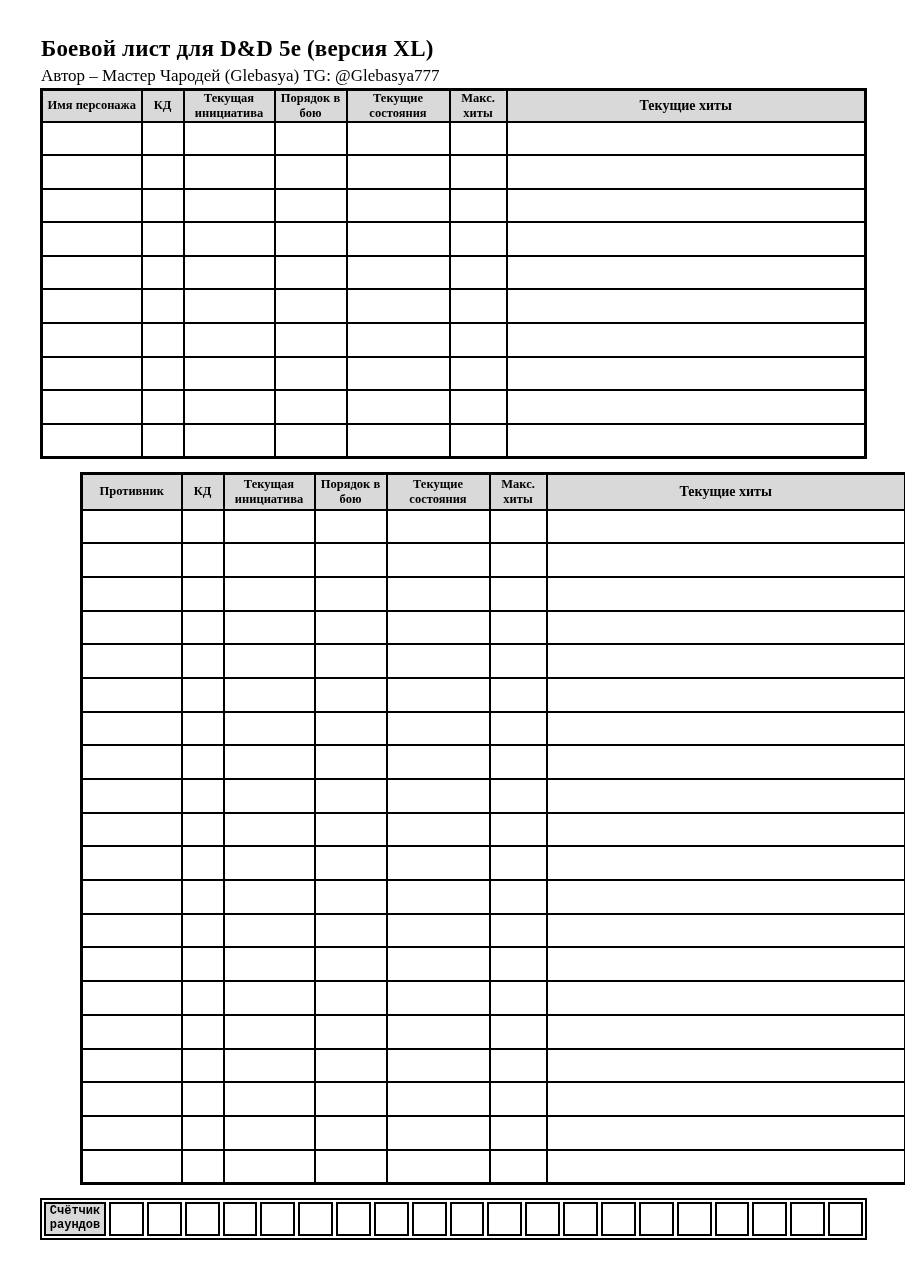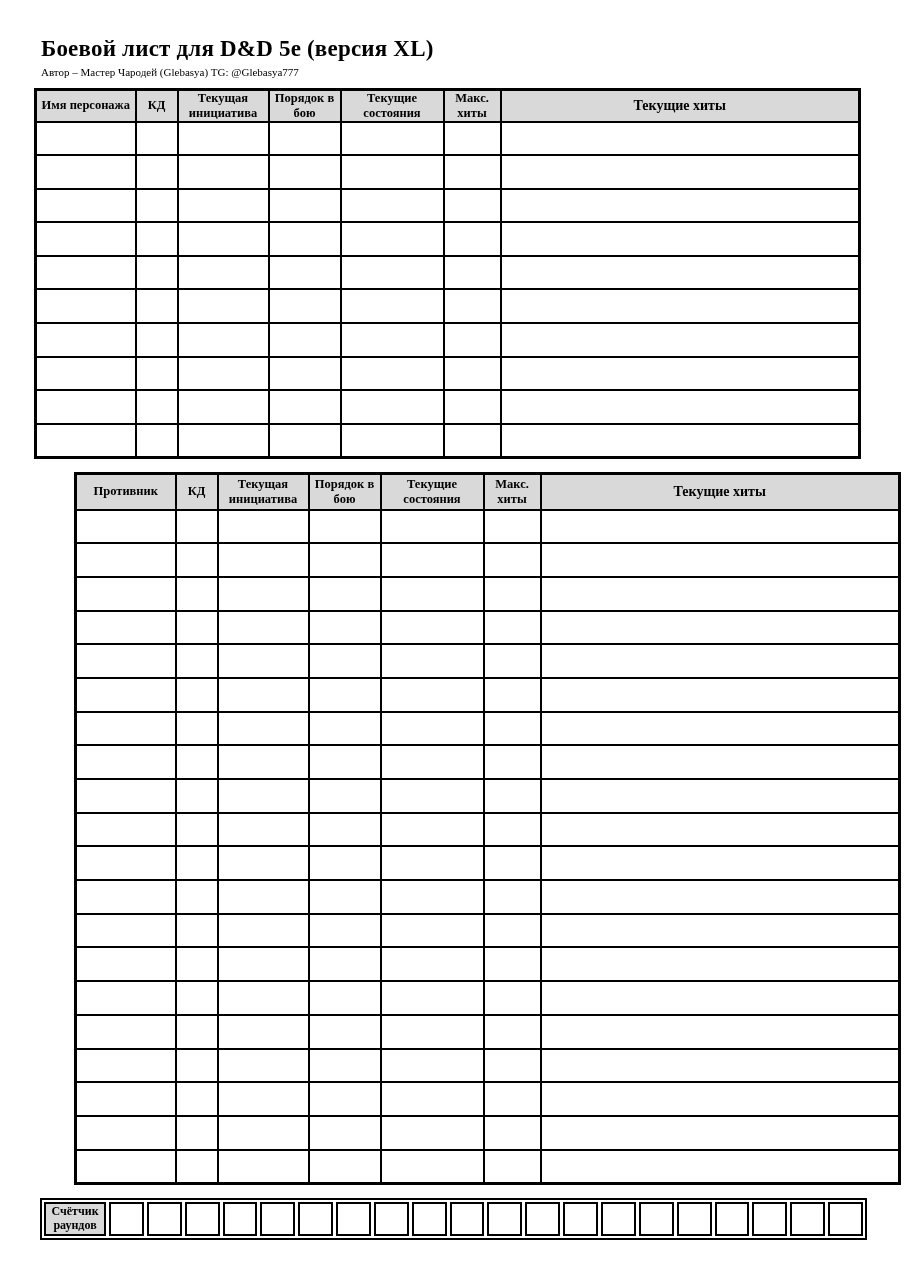--- a/index.html
+++ b/index.html
@@ -17,25 +17,25 @@
   }
   .page { position: relative; width: 905px; height: 1280px; overflow: hidden; }
 
   .title {
     position: absolute; left: 41px; top: 36px;
     font-size: 23px; font-weight: bold; letter-spacing: 0.2px;
     white-space: nowrap;
   }
   .subtitle {
     position: absolute; left: 41px; top: 66px;
-    font-size: 11px; white-space: nowrap;
+    font-size: 17px; white-space: nowrap;
   }
 
   table.sheet {
-    position: absolute; left: 34px;
+    position: absolute; left: 40px;
     width: 827px;
     table-layout: fixed;
     border-collapse: collapse;
     border: 3px solid var(--border-color);
     font-family: Liberation Serif, serif;
   }
   #party-table { top: 88px; }
   #enemy-table { top: 472px; margin-left: 40px; }
 
   table.sheet th, table.sheet td {
@@ -65,21 +65,21 @@
   col.c-cond  { width: 103px; }
   col.c-maxhp { width: 57px;  }
   col.c-hp    { width: auto;  }
 
   .round-counter {
     position: absolute; left: 40px; top: 1198px;
     width: 827px; height: 42px;
     border: 2px solid var(--border-color);
     background: var(--page-bg);
     display: flex; align-items: stretch;
-    padding: 2px; gap: 3px;
+    padding: 2px; gap: 3px; font-family: Liberation Mono, monospace;
   }
   .rc-label {
     flex: 0 0 62px;
     background: var(--header-bg);
     border: 2px solid var(--border-color);
     font-weight: bold; font-size: 12px; line-height: 1.15;
     display: flex; align-items: center; justify-content: center;
     text-align: center;
   }
   .rc-cell {

